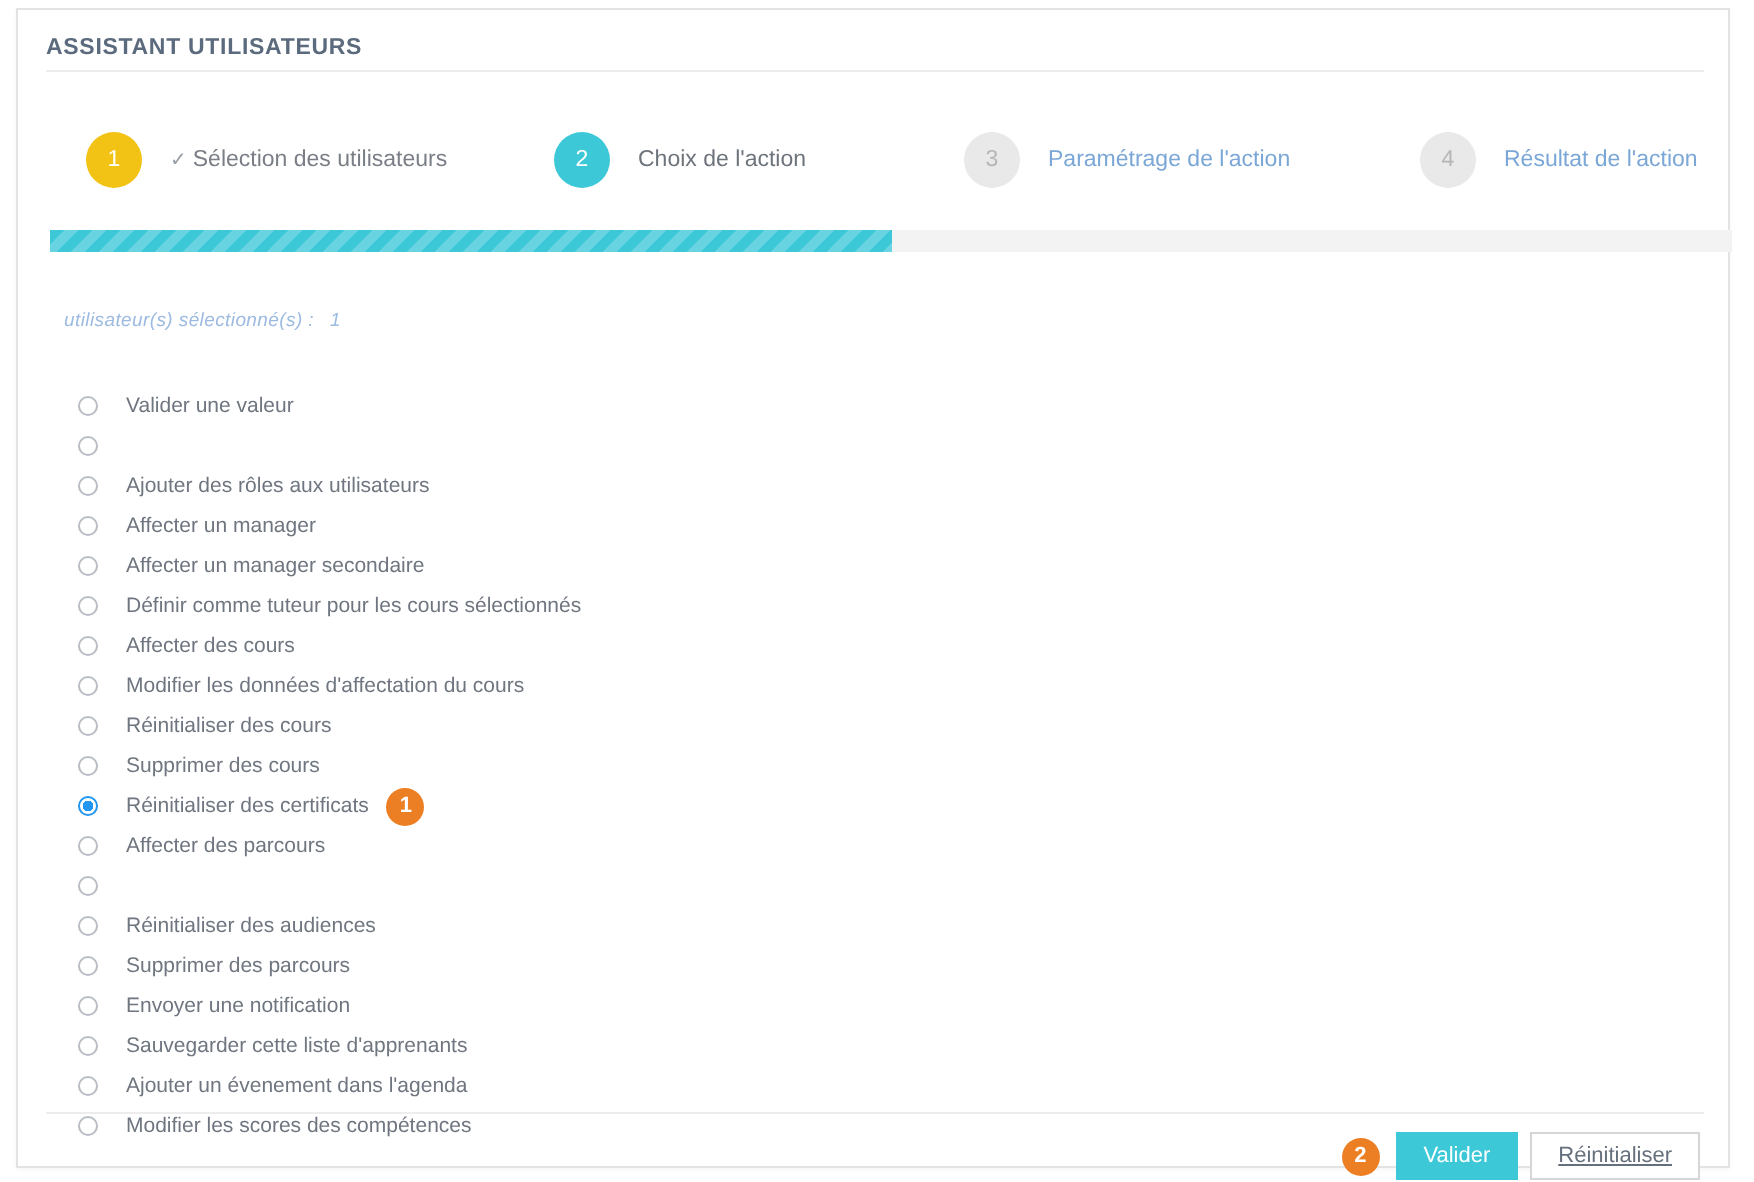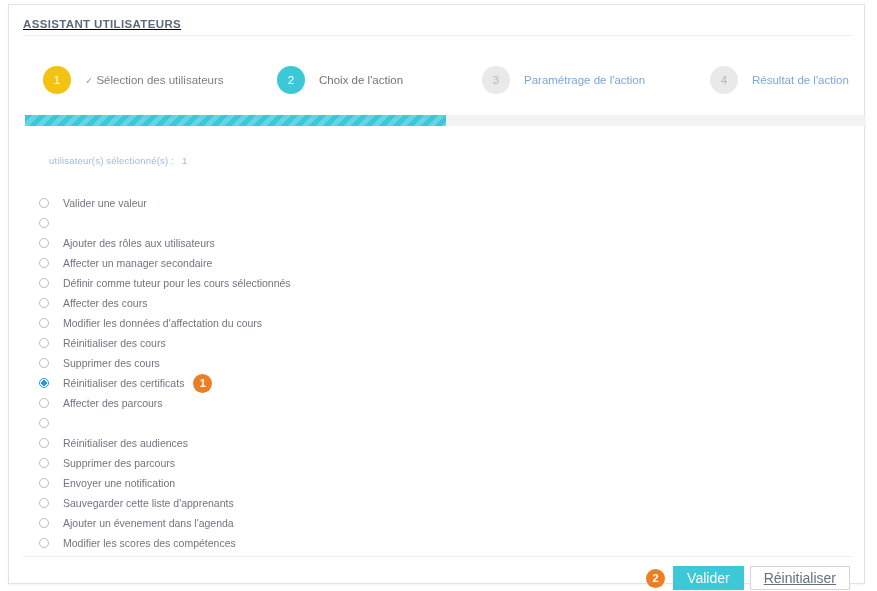--- a/index.html
+++ b/index.html
@@ -29,21 +29,20 @@
 
   
   .card-header {
     position: absolute;
     left: 0;
     top: 0;
     width: 100%;
     height: 30px;
     box-sizing: border-box;
     padding: 9px 0 0 14px;
-    text-decoration: underline;
   }
   .card-title {
     font-size: 11.5px;
     font-weight: bold;
     letter-spacing: 0.35px;
     color: #5b6b7d;
   }
   .header-divider {
     position: absolute;
     left: 14px;
@@ -127,23 +126,24 @@
       rgba(255,255,255,0.22) 75%,
       transparent 75%,
       transparent
     );
     background-size: 14px 14px;
   }
 
   
   .selected-count {
     position: absolute;
-    left: 40px;
+    left: 23px;
     top: 150px;
     font-size: 9.5px;
+    font-style: italic;
     color: #9dbbe0;
     letter-spacing: 0.2px;
   }
   .selected-count .count-value {
     margin-left: 8px;
   }
 
   
   .action-list {
     position: absolute;
@@ -209,21 +209,21 @@
     top: 561px;
     display: flex;
     align-items: center;
     gap: 0;
   }
   .footer-actions .badge { margin-right: 8px; }
 
   .btn {
     height: 24px;
     padding: 0 13px;
-    font-size: 14px;
+    font-size: 11px;
     border: 1px solid transparent;
     box-sizing: border-box;
     display: inline-flex;
     align-items: center;
     justify-content: center;
     cursor: pointer;
     white-space: nowrap;
   }
   .btn-primary {
     background: #3dc8d8;
@@ -287,20 +287,24 @@
       </div>
       <div class="action-row">
         <span class="radio-mark"></span>
       </div>
       <div class="action-row">
         <span class="radio-mark"></span>
         <span class="action-label">Ajouter des rôles aux utilisateurs</span>
       </div>
       <div class="action-row">
         <span class="radio-mark"></span>
+        <span class="action-label">Affecter un manager</span>
+      </div>
+      <div class="action-row">
+        <span class="radio-mark"></span>
         <span class="action-label">Affecter un manager secondaire</span>
       </div>
       <div class="action-row">
         <span class="radio-mark"></span>
         <span class="action-label">Définir comme tuteur pour les cours sélectionnés</span>
       </div>
       <div class="action-row">
         <span class="radio-mark"></span>
         <span class="action-label">Affecter des cours</span>
       </div>

